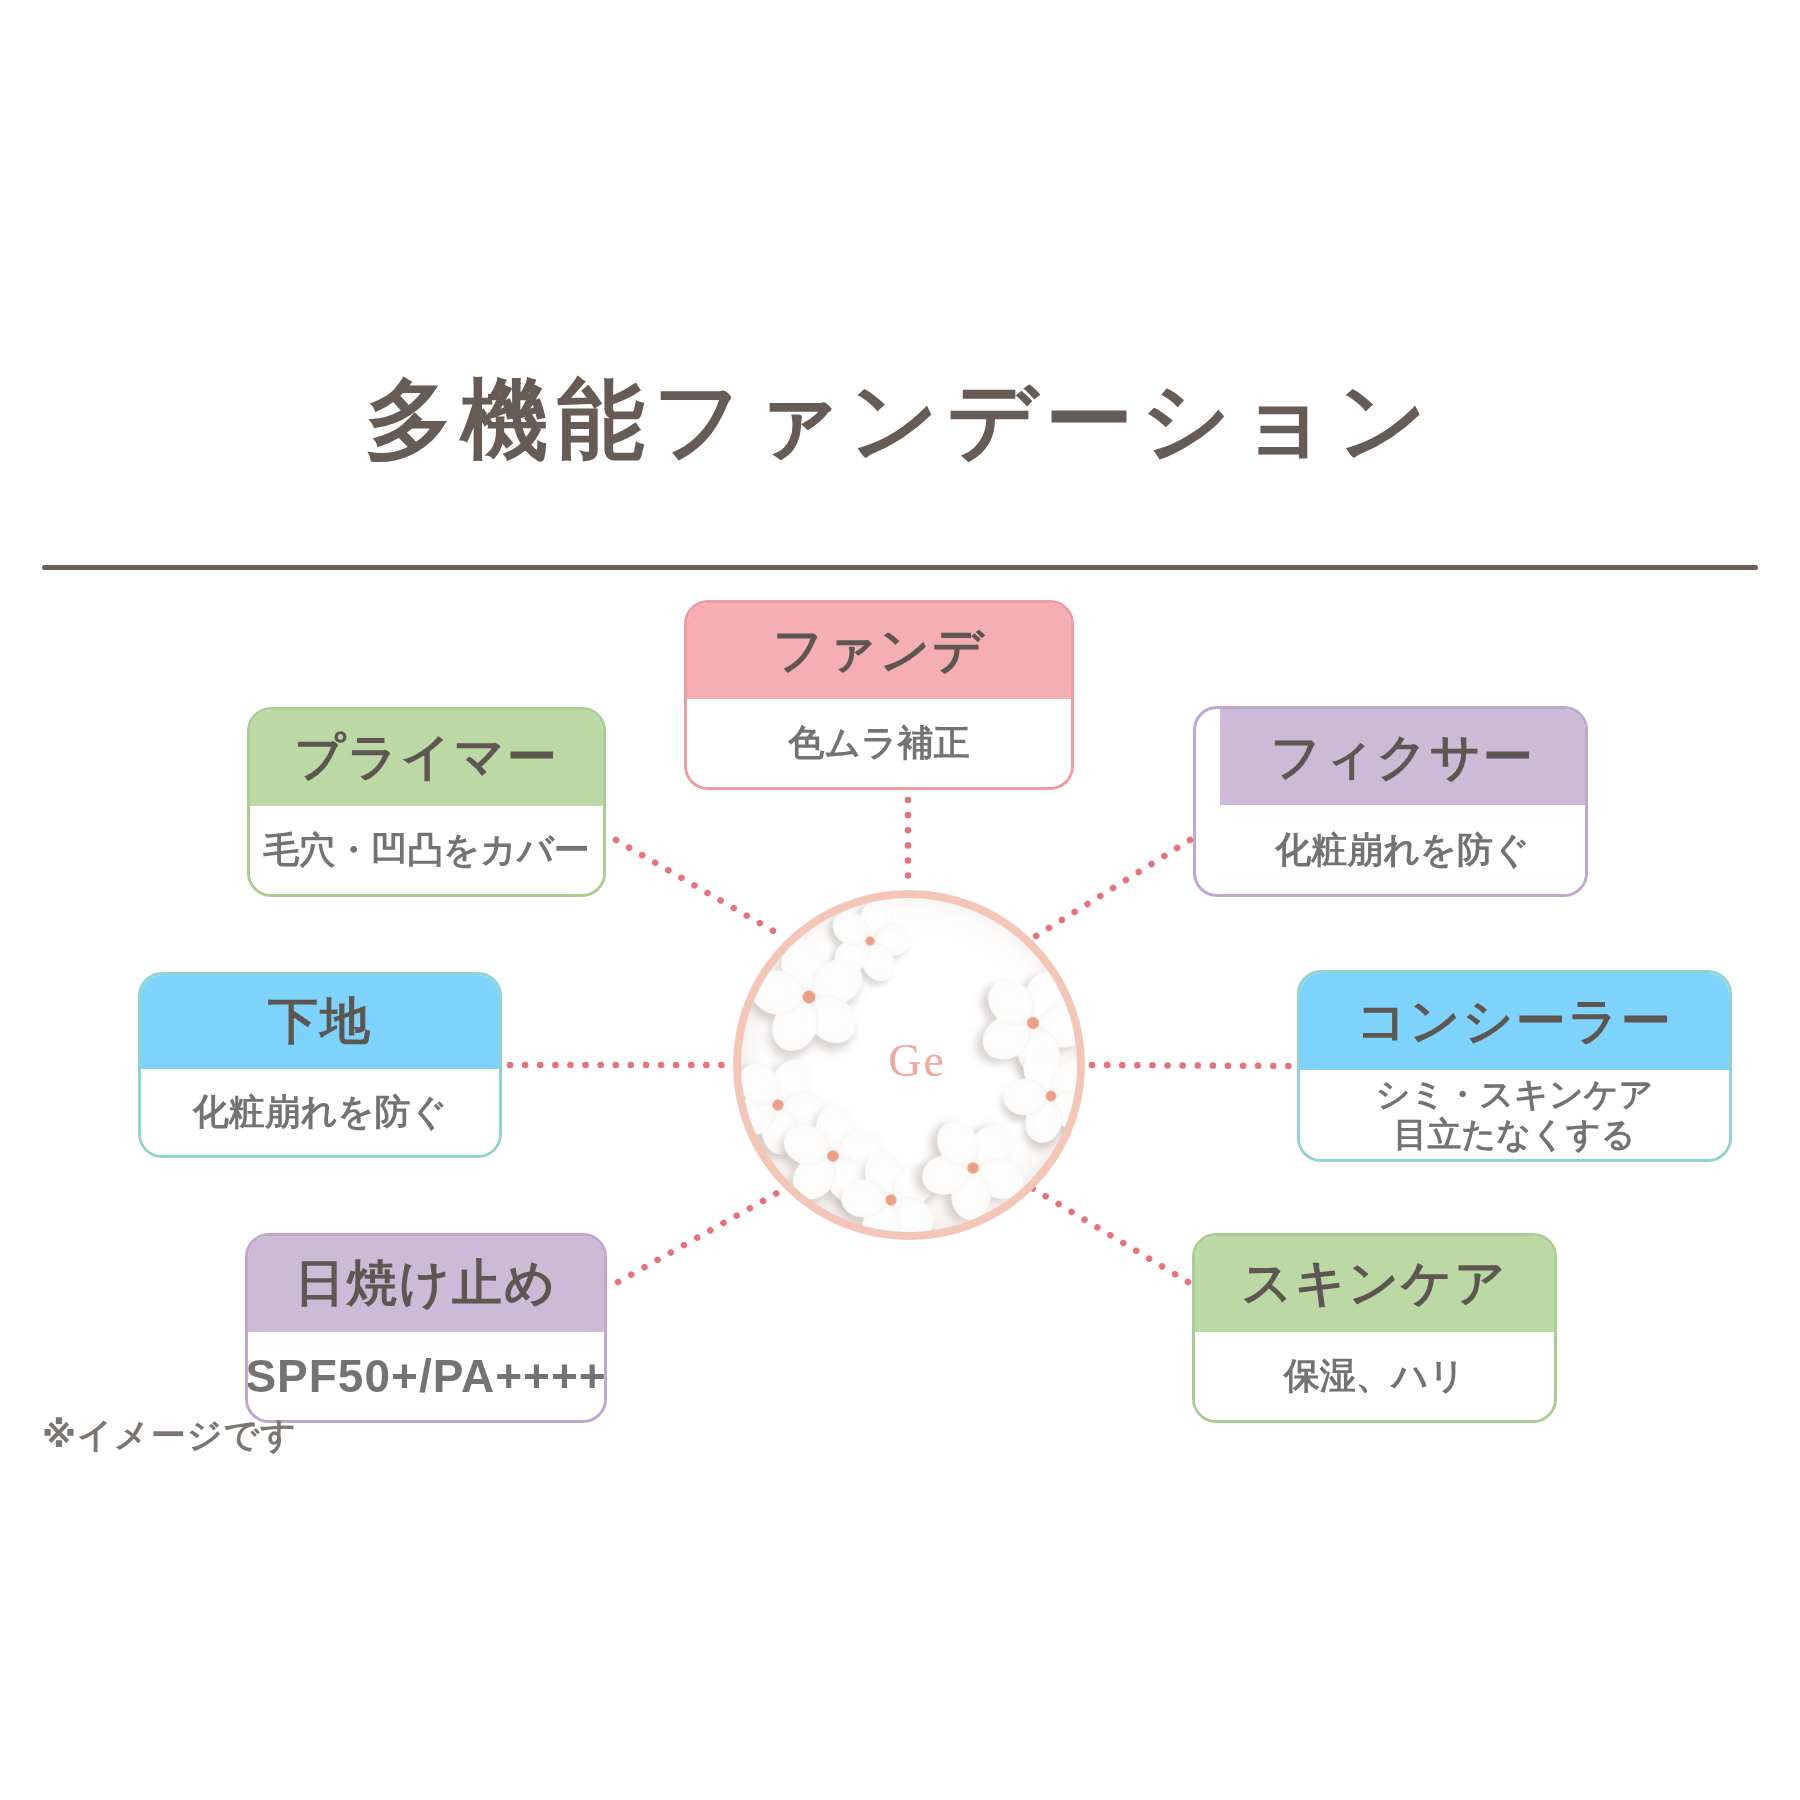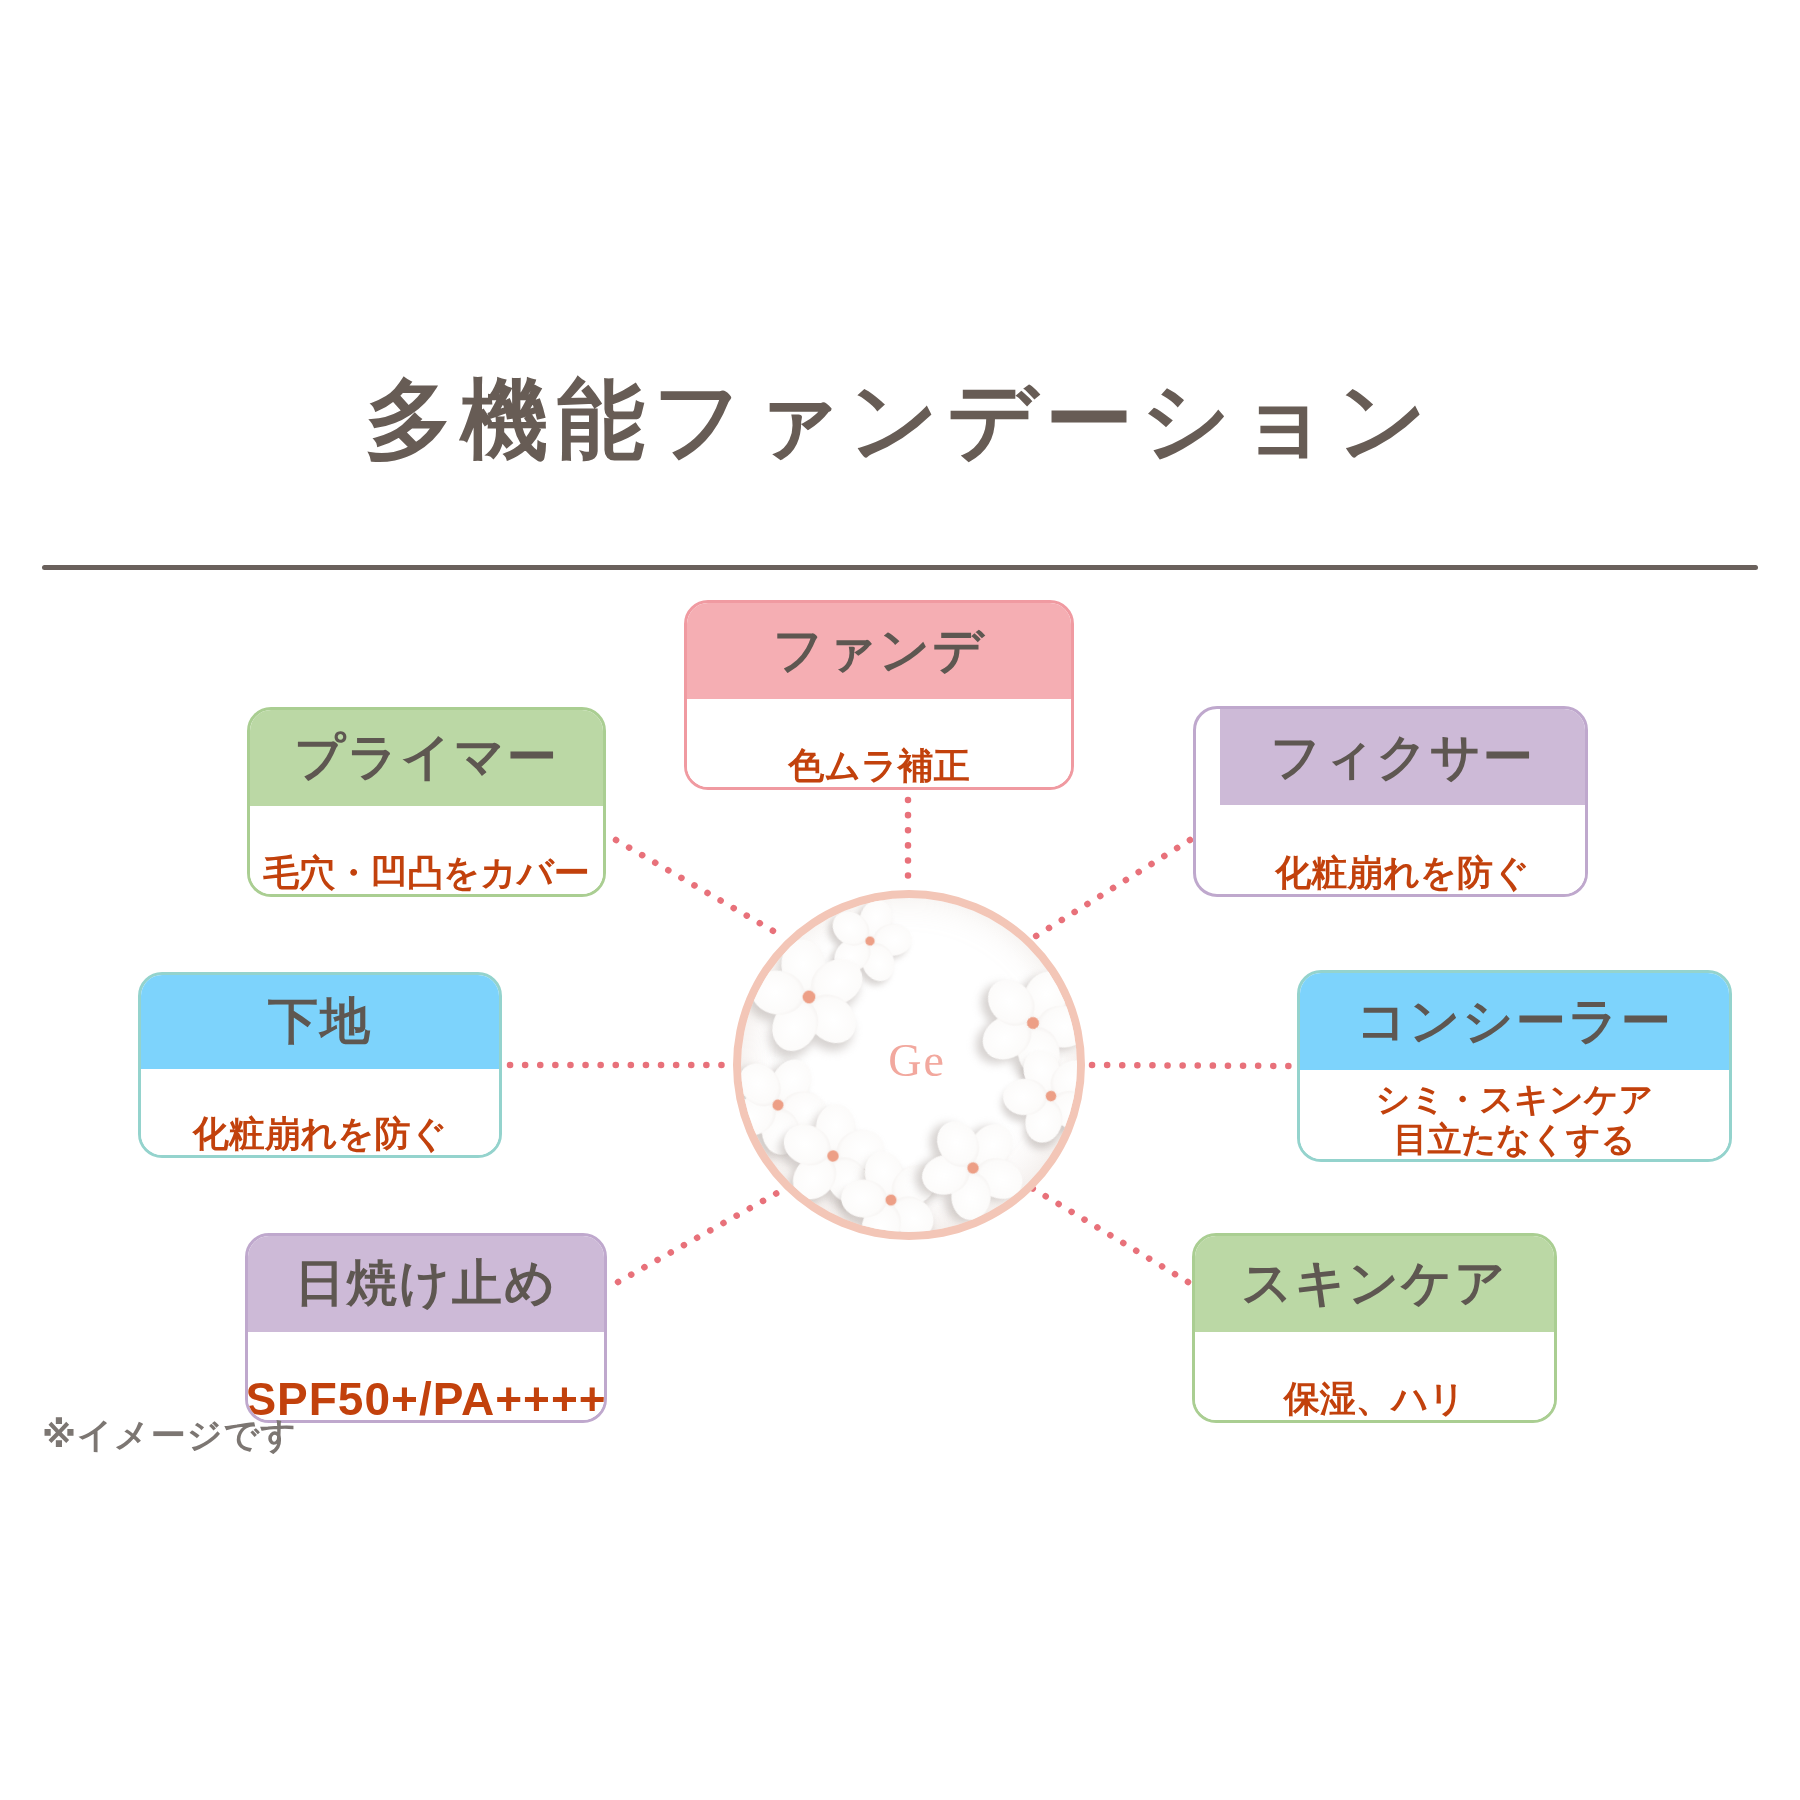--- a/index.html
+++ b/index.html
@@ -36,23 +36,23 @@
     position:absolute;display:flex;flex-direction:column;
     border-radius:24px;overflow:hidden;background:#ffffff;
     border:3px solid #ccc;box-sizing:border-box;
   }
   .card-header{
     flex:0 0 52%;display:flex;align-items:center;justify-content:center;
     font-size:50px;font-weight:700;color:#5E5751;letter-spacing:2px;
   }
   .card-body{
     flex:1 1 auto;display:flex;flex-direction:column;
-    align-items:center;justify-content:flex-end;
+    align-items:center;justify-content:center;
     background:#ffffff;
-    font-size:36px;font-weight:600;color:#c2410c;line-height:42px;
+    font-size:36px;font-weight:600;color:#737373;line-height:42px;
     text-align:center;
   }
   .c-pink  {border-color:#F09AA1;} .c-pink  .card-header{background:#F5AEB3;}
   .c-green {border-color:#AACE92;} .c-green .card-header{background:#BBD8A5;}
   .c-teal  {border-color:#94D3CD;} .c-teal  .card-header{background:#7dd3fc;}
   .c-purple{border-color:#BFA8CD;} .c-purple.card .card-header{background:#CDBAD7;}
   .pos-fande    {left:684px; top:600px; width:390px;height:190px;}
   .pos-primer   {left:247px; top:707px; width:359px;height:190px;}
   .pos-fixer    {left:1193px;top:706px; width:395px;height:191px;padding-left:24px;}
   .pos-base     {left:138px; top:972px; width:364px;height:186px;}

